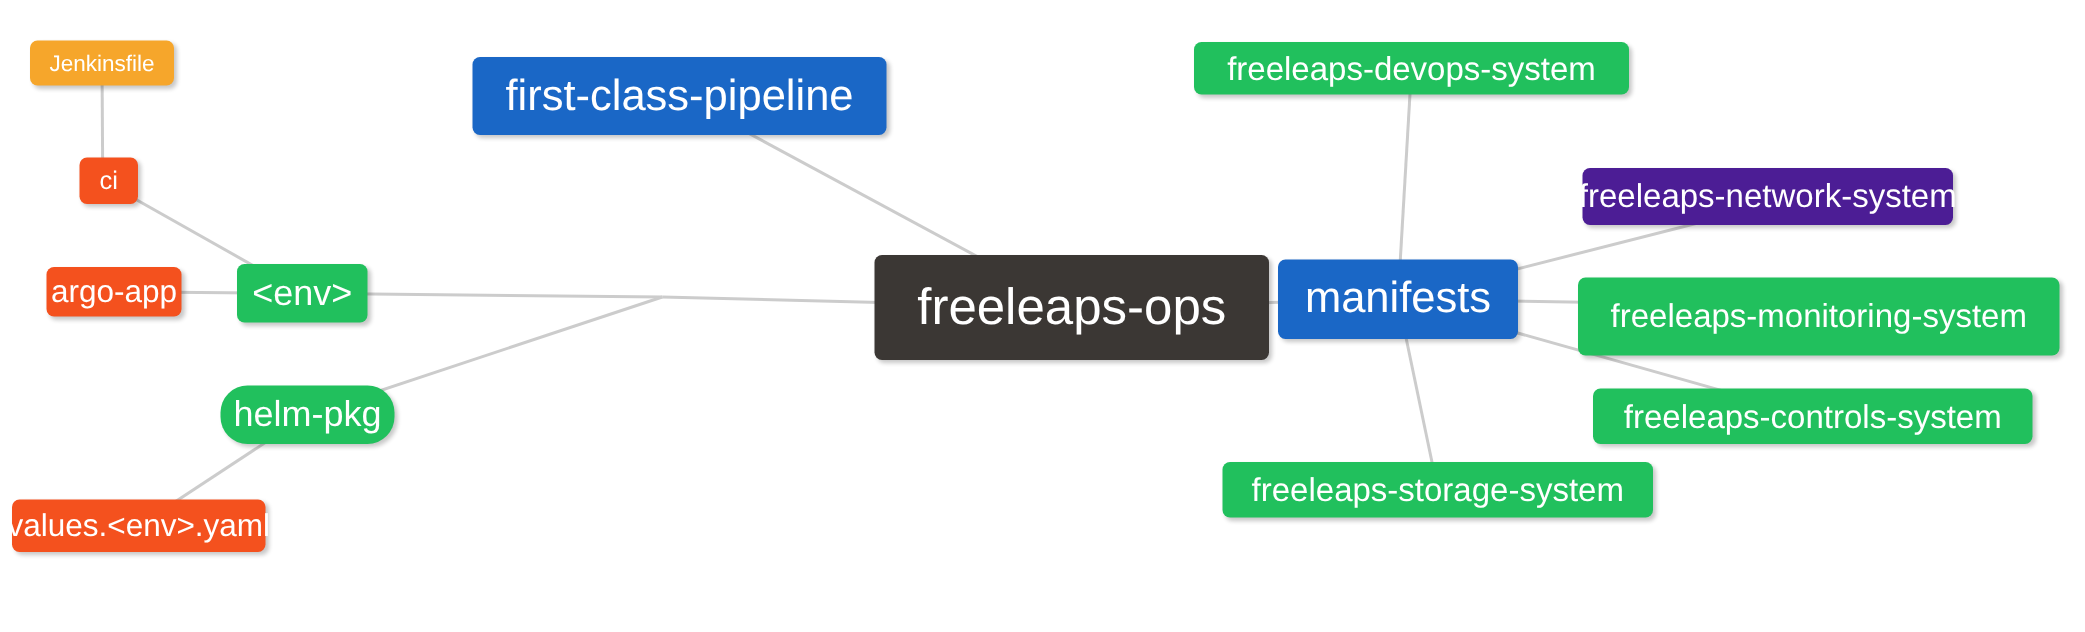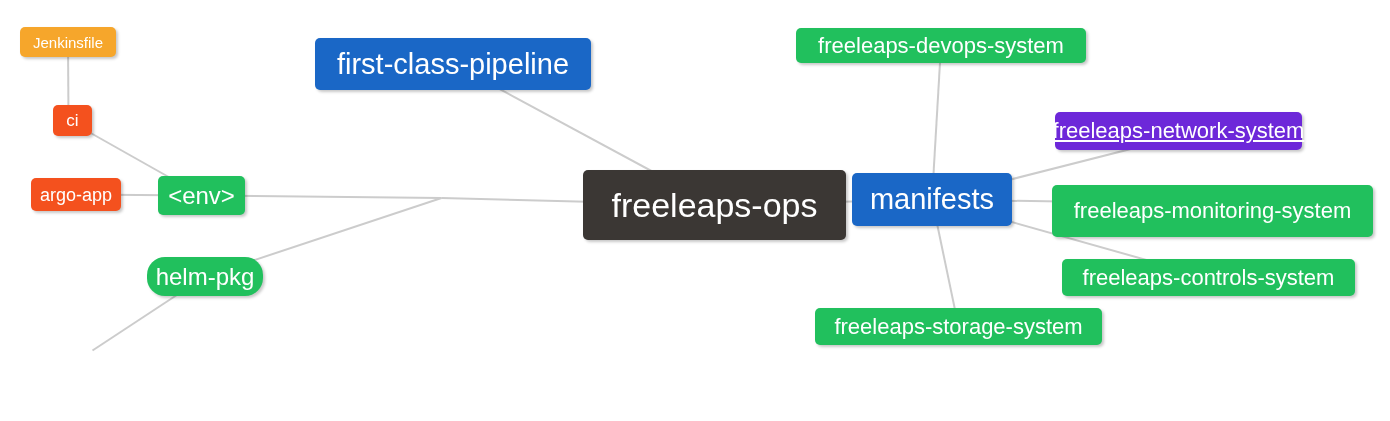--- a/index.html
+++ b/index.html
@@ -31,21 +31,21 @@
     box-shadow: 2px 2px 3px rgba(0,0,0,0.22);
     white-space: nowrap;
     cursor: default;
     box-sizing: border-box;
   }
 
   .node .node-label { line-height: 1; }
 
   .size-xs  { font-size: 15px; }
   .size-sm  { font-size: 17px; }
-  .size-md  { font-size: 18px; }
+  .size-md  { font-size: 21px; }
   .size-lg  { font-size: 24px; }
   .size-sys { font-size: 22px; }
   .size-xl  { font-size: 29px; }
   .size-xxl { font-size: 34px; }
 </style>
 </head>
 <body>
 
 <div class="canvas">
 
@@ -92,26 +92,29 @@
   </div>
 
   <div class="node size-xl" style="left: 852px; top: 173px; width: 160px; height: 53px; background: rgb(26, 103, 198);">
     <span class="node-label">manifests</span>
   </div>
 
   <div class="node size-lg" style="left: 147px; top: 257px; width: 116px; height: 39px; background: rgb(33, 192, 93); border-radius: 18px;">
     <span class="node-label">helm-pkg</span>
   </div>
 
+  <div class="node size-md" style="left: 8px; top: 333px; width: 169px; height: 35px; background: rgb(244, 81, 30);">
+    <span class="node-label">values.&lt;env&gt;.yaml</span>
+  </div>
 
   <div class="node size-sys" style="left: 796px; top: 28px; width: 290px; height: 35px; background: rgb(33, 192, 93);">
     <span class="node-label">freeleaps-devops-system</span>
   </div>
 
-  <div class="node size-sys" style="left: 1055px; top: 112px; width: 247px; height: 38px; background: #6d28d9; text-decoration: underline;">
+  <div class="node size-sys" style="left: 1055px; top: 112px; width: 247px; height: 38px; background: #4c1d95;">
     <span class="node-label">freeleaps-network-system</span>
   </div>
 
   <div class="node size-sys" style="left: 1052px; top: 185px; width: 321px; height: 52px; background: rgb(33, 192, 93);">
     <span class="node-label">freeleaps-monitoring-system</span>
   </div>
 
   <div class="node size-sys" style="left: 1062px; top: 259px; width: 293px; height: 37px; background: rgb(33, 192, 93); text-align: center;">
     <span class="node-label">freeleaps-controls-system</span>
   </div>

